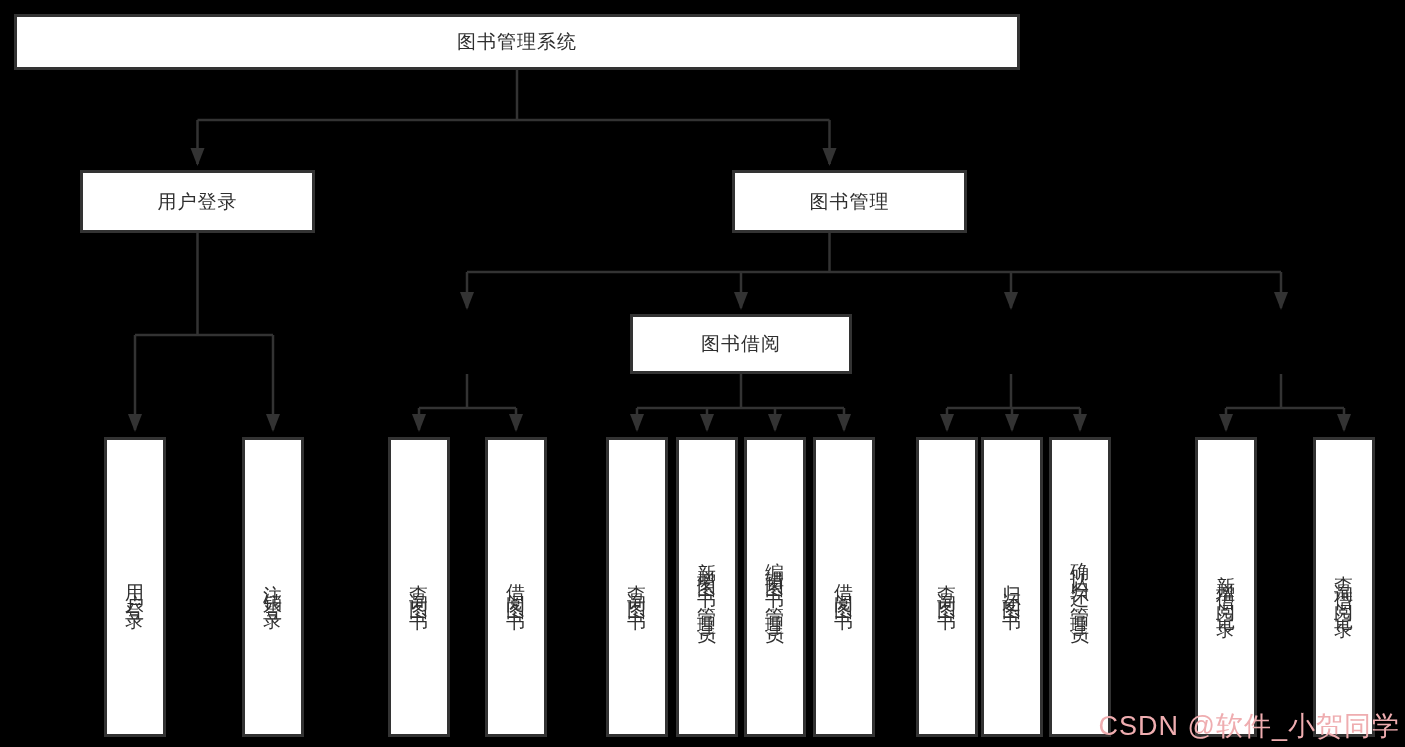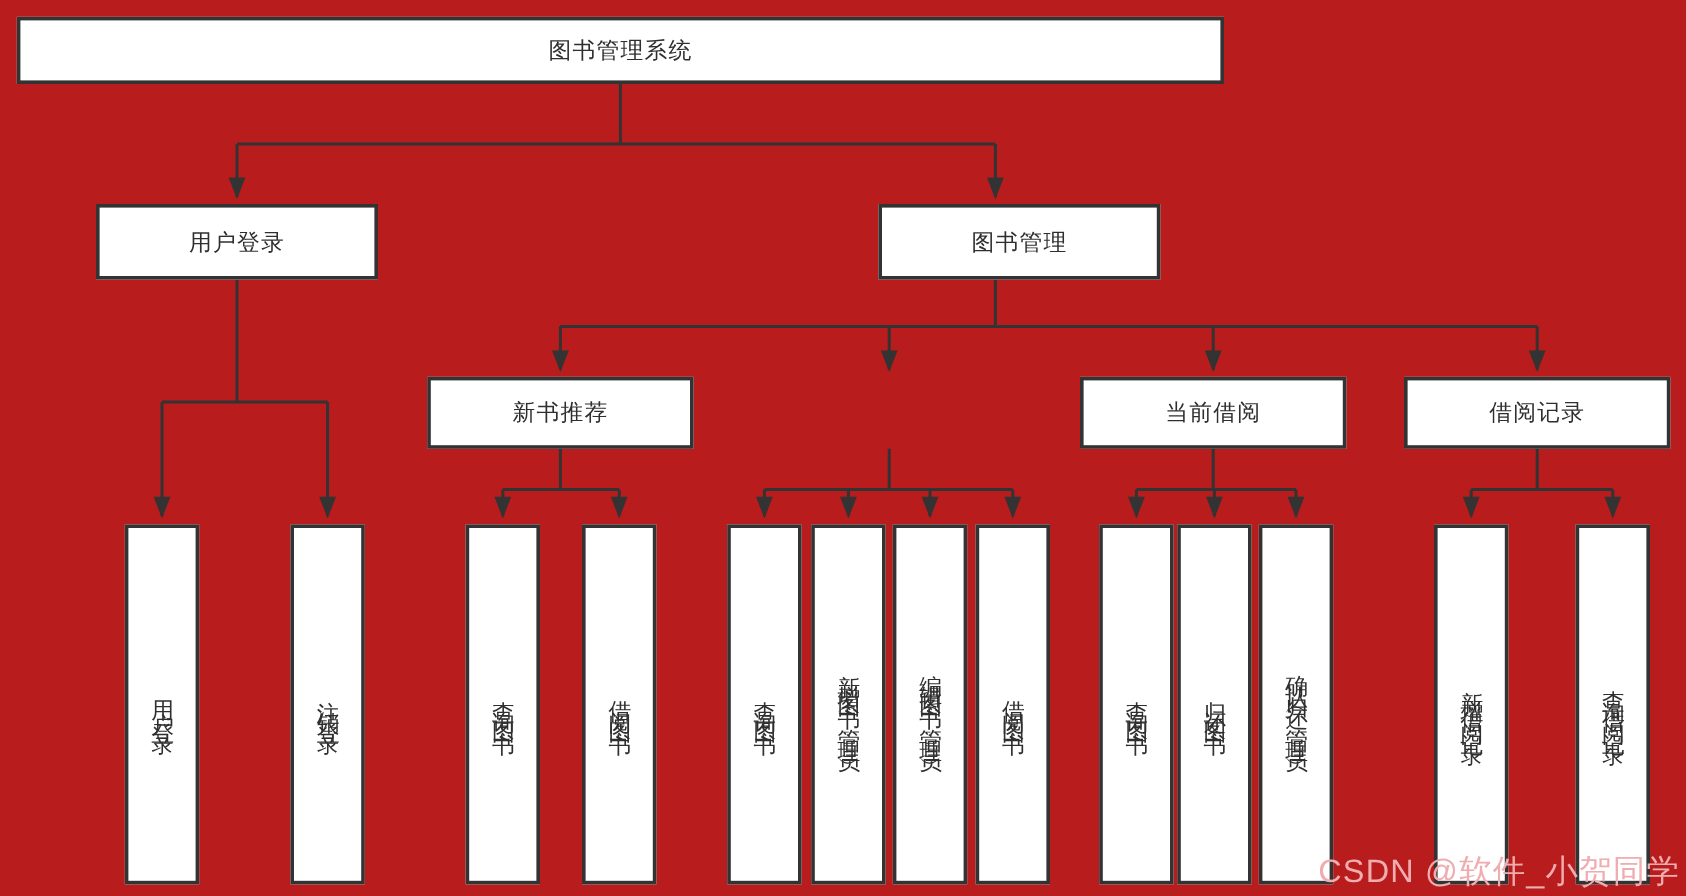--- a/index.html
+++ b/index.html
@@ -5,21 +5,21 @@
   html, body {
     margin: 0;
     padding: 0;
     background: #ffffff;
     font-family: "Liberation Sans", "DejaVu Sans", sans-serif;
   }
   #canvas {
     position: relative;
     width: 1405px;
     height: 747px;
-    background: #b91c1c;
+    background: #000000;
     overflow: hidden;
   }
   #connectors {
     position: absolute;
     left: 0;
     top: 0;
     width: 1405px;
     height: 747px;
     z-index: 1;
   }
@@ -139,28 +139,22 @@
     <span>图书管理系统</span>
   </div>
 
   <div id="n-login" class="node h">
     <span>用户登录</span>
   </div>
   <div id="n-mgmt" class="node h">
     <span>图书管理</span>
   </div>
 
-  <div id="n-rec" class="node h">
-    <span>新书推荐</span>
-  </div>
-  <div id="n-cur" class="node h">
-    <span>当前借阅</span>
-  </div>
-  <div id="n-rel" class="node h">
-    <span>借阅记录</span>
+  <div id="n-borrow" class="node h">
+    <span>图书借阅</span>
   </div>
 
   <div id="n-l1" class="node leaf">
     <span class="vtext">用户登录</span>
   </div>
   <div id="n-l2" class="node leaf">
     <span class="vtext">注销登录</span>
   </div>
 
   <div id="n-l3" class="node leaf">

